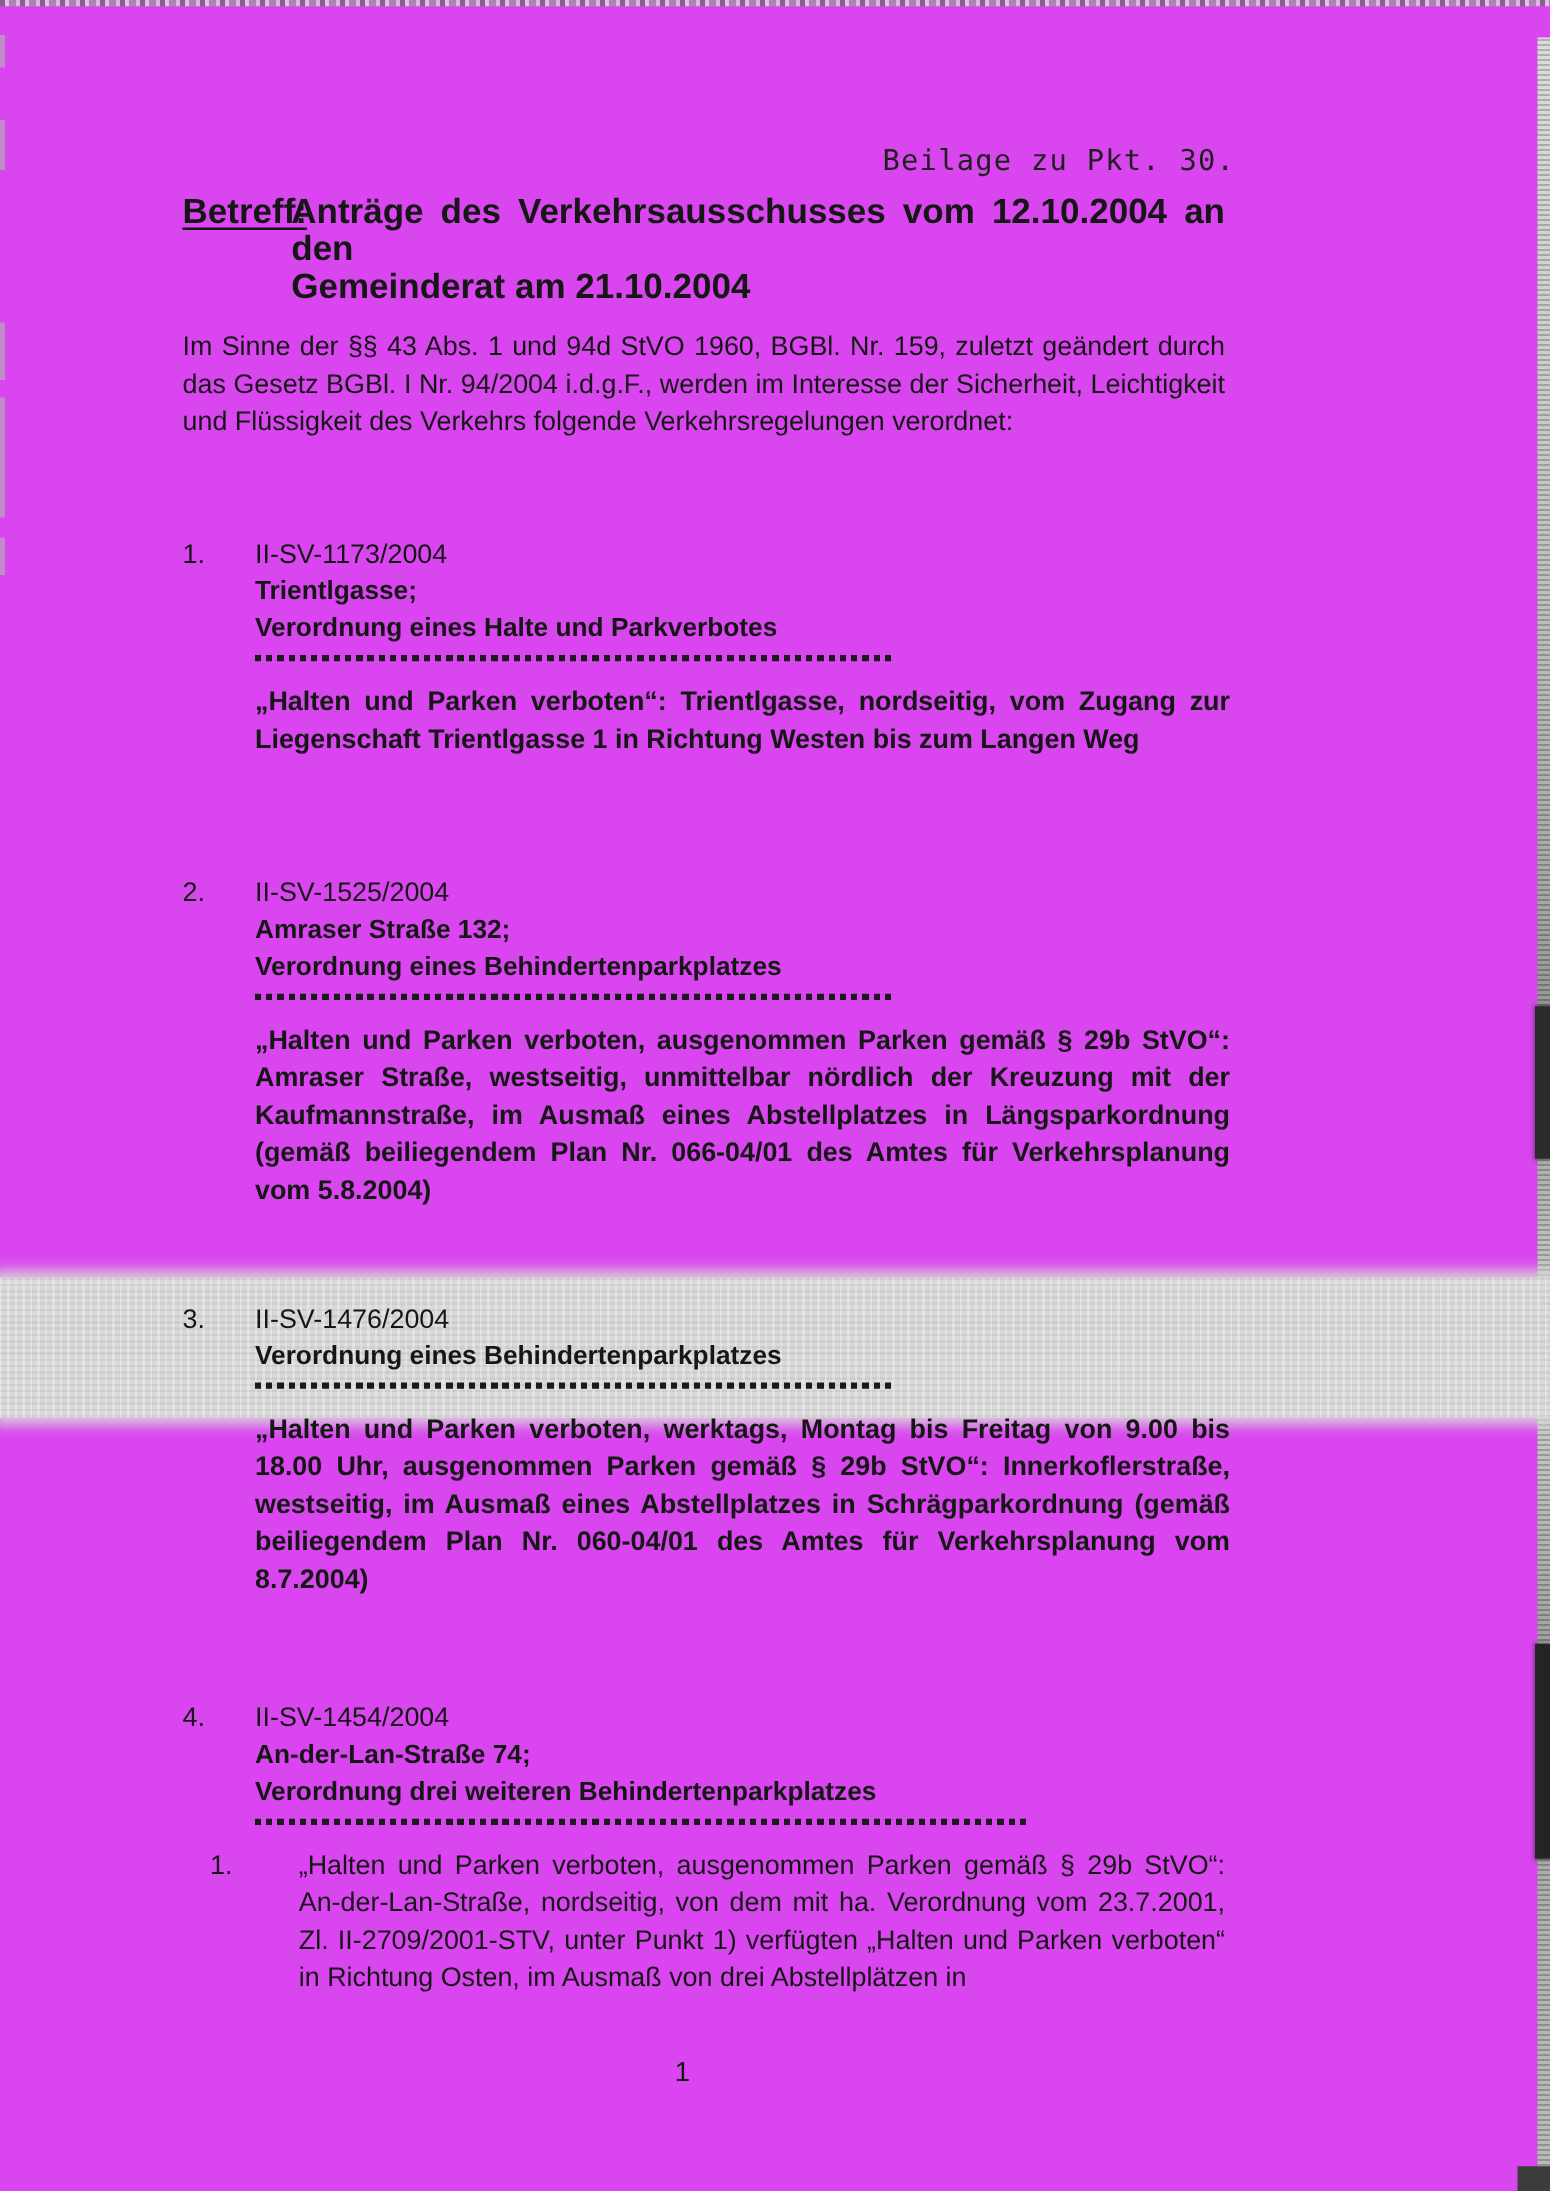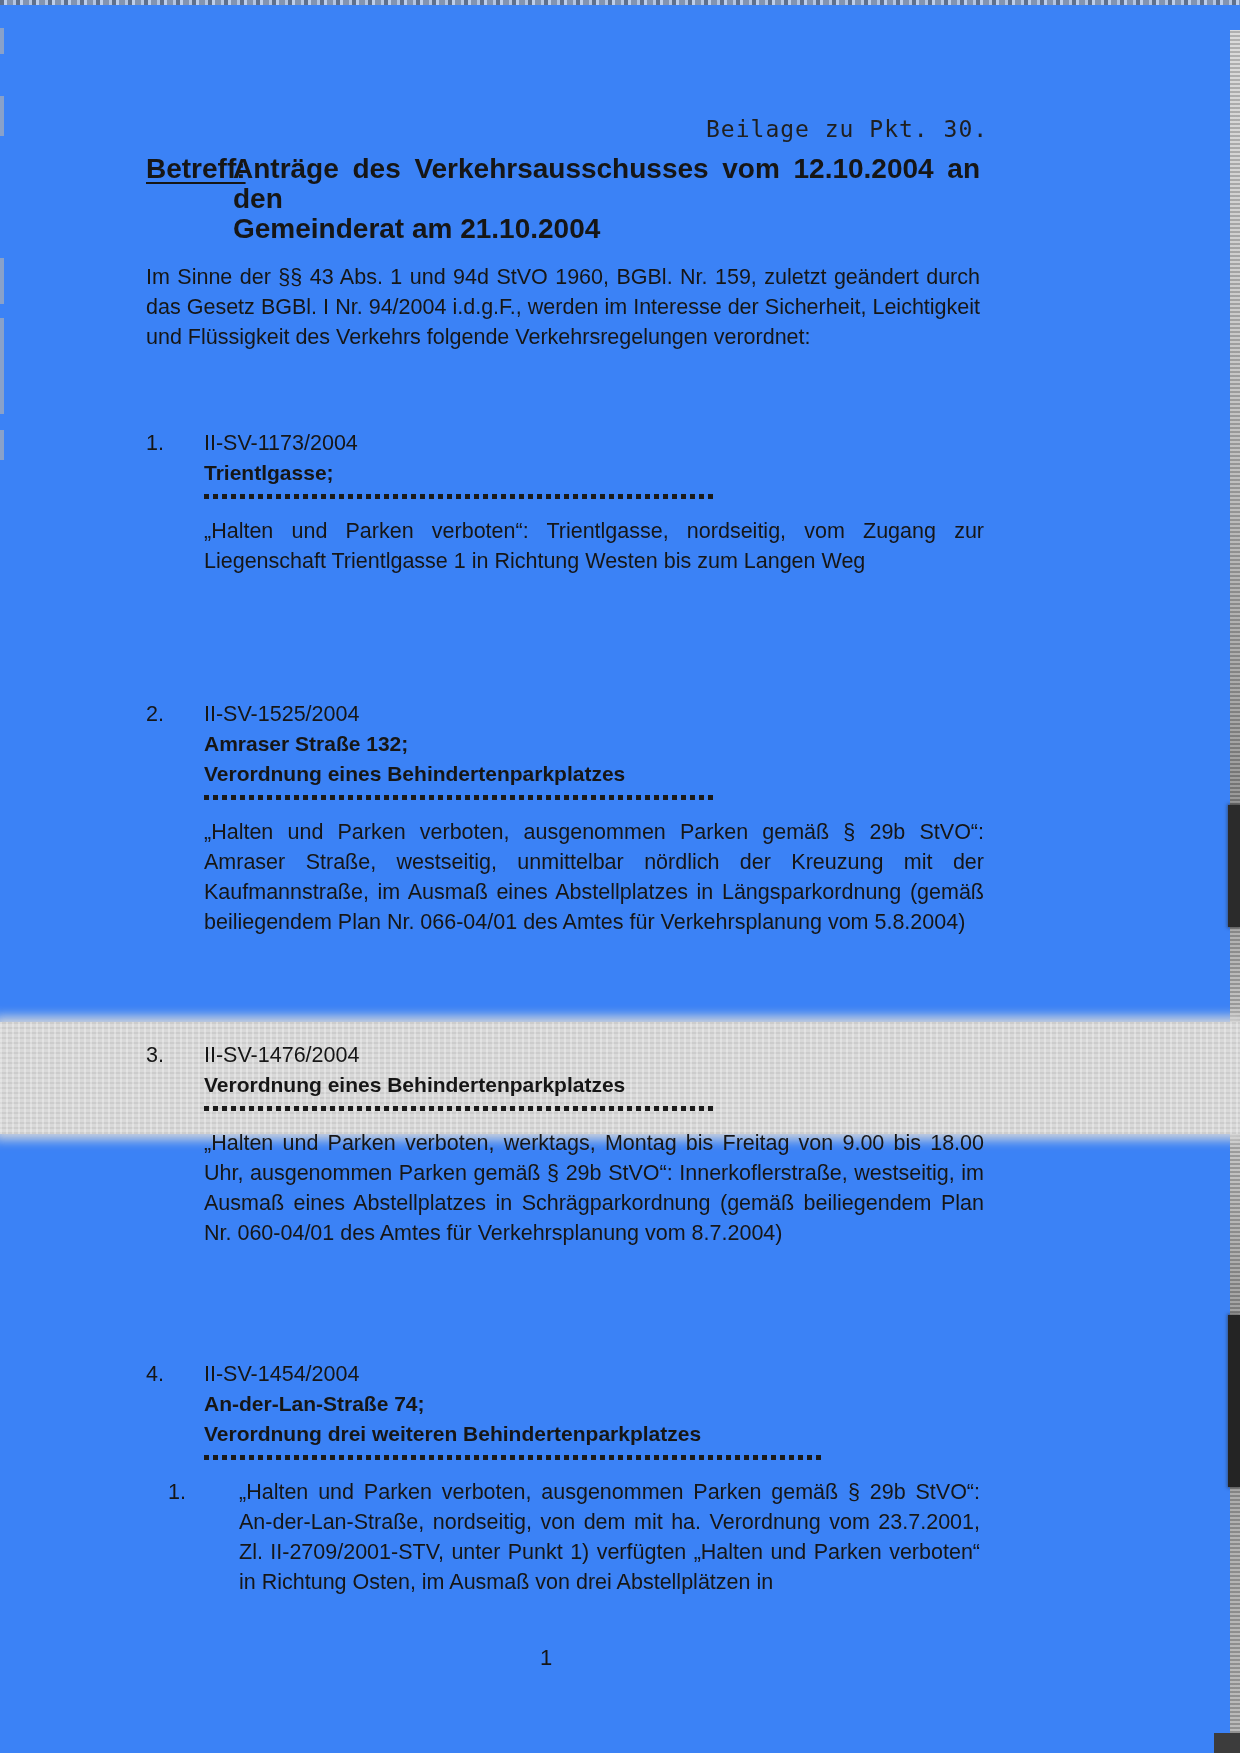--- a/index.html
+++ b/index.html
@@ -1,17 +1,17 @@
 <!DOCTYPE html>
 <html><head>
 <meta charset="utf-8">
 <style>
   html,body { margin:0; padding:0; background:#ffffff; }
   .page {
-    position:relative; width:1240px; height:1753px; background:#3b82f6;
+    position:relative; width:1240px; height:1753px; background:#d946ef;
     overflow:hidden; font-family:"Liberation Sans","DejaVu Sans",sans-serif;
     color:#161616;
   }
 
   
   .noise-top {
     position:absolute; top:0; left:0; width:1240px; height:5px; opacity:.75; z-index:0;
     background:repeating-linear-gradient(90deg,#6a6a6a 0 4px,#e8e8e8 4px 7px,#9a9a9a 7px 13px,#dcdcdc 13px 16px);
   }
   .left-mark { position:absolute; left:0; width:4px; background:#b2b2b2; opacity:.65; z-index:0; }
@@ -52,21 +52,21 @@
 
   .item { position:absolute; left:146px; width:834px; z-index:2; }
   .item1{top:428px} .item2{top:699px} .item3{top:1040px} .item4{top:1359px}
   .item-num { position:absolute; left:0; top:0; font-size:21.5px; line-height:30px; }
   .inner { margin-left:58px; }
   .item-code  { font-size:21.5px; line-height:30px; }
   .item-title { font-size:21px; line-height:30px; font-weight:bold; }
   .dashed { height:5px; margin-top:6px;
             background:repeating-linear-gradient(90deg,#1a1a1a 0 5px, transparent 5px 9px); }
   .w512{width:512px} .w620{width:620px}
-  .item-body { margin-top:17px; width:780px; font-size:21.5px; line-height:30px; text-align:justify; }
+  .item-body { margin-top:17px; width:780px; font-size:21.5px; line-height:30px; text-align:justify;font-weight:bold; }
   .sub-body  { position:relative; margin-top:17px; margin-left:35px; width:741px;
                font-size:21.5px; line-height:30px; text-align:justify; }
   .sub-num   { position:absolute; left:-71px; top:0; }
 
   .page-number { position:absolute; top:1645px; left:0; width:1092px; z-index:2;
                  text-align:center; font-size:22px; }
 </style>
 </head>
 <body>
 
@@ -94,20 +94,21 @@
     </div>
   </div>
 
   <div class="intro">Im Sinne der §§ 43 Abs. 1 und 94d StVO 1960, BGBl. Nr. 159, zuletzt geändert durch das Gesetz BGBl. I Nr. 94/2004 i.d.g.F., werden im Interesse der Sicherheit, Leichtigkeit und Flüssigkeit des Verkehrs folgende Verkehrsregelungen verordnet:</div>
 
   <div class="item item1">
     <span class="item-num">1.</span>
     <div class="inner">
       <div class="item-code">II-SV-1173/2004</div>
       <div class="item-title">Trientlgasse;</div>
+      <div class="item-title">Verordnung eines Halte und Parkverbotes</div>
       <div class="dashed w512"></div>
       <div class="item-body">„Halten und Parken verboten“: Trientlgasse, nordseitig, vom Zugang zur Liegenschaft Trientlgasse 1 in Richtung Westen bis zum Langen Weg</div>
     </div>
   </div>
 
   <div class="item item2">
     <span class="item-num">2.</span>
     <div class="inner">
       <div class="item-code">II-SV-1525/2004</div>
       <div class="item-title">Amraser Straße 132;</div>

